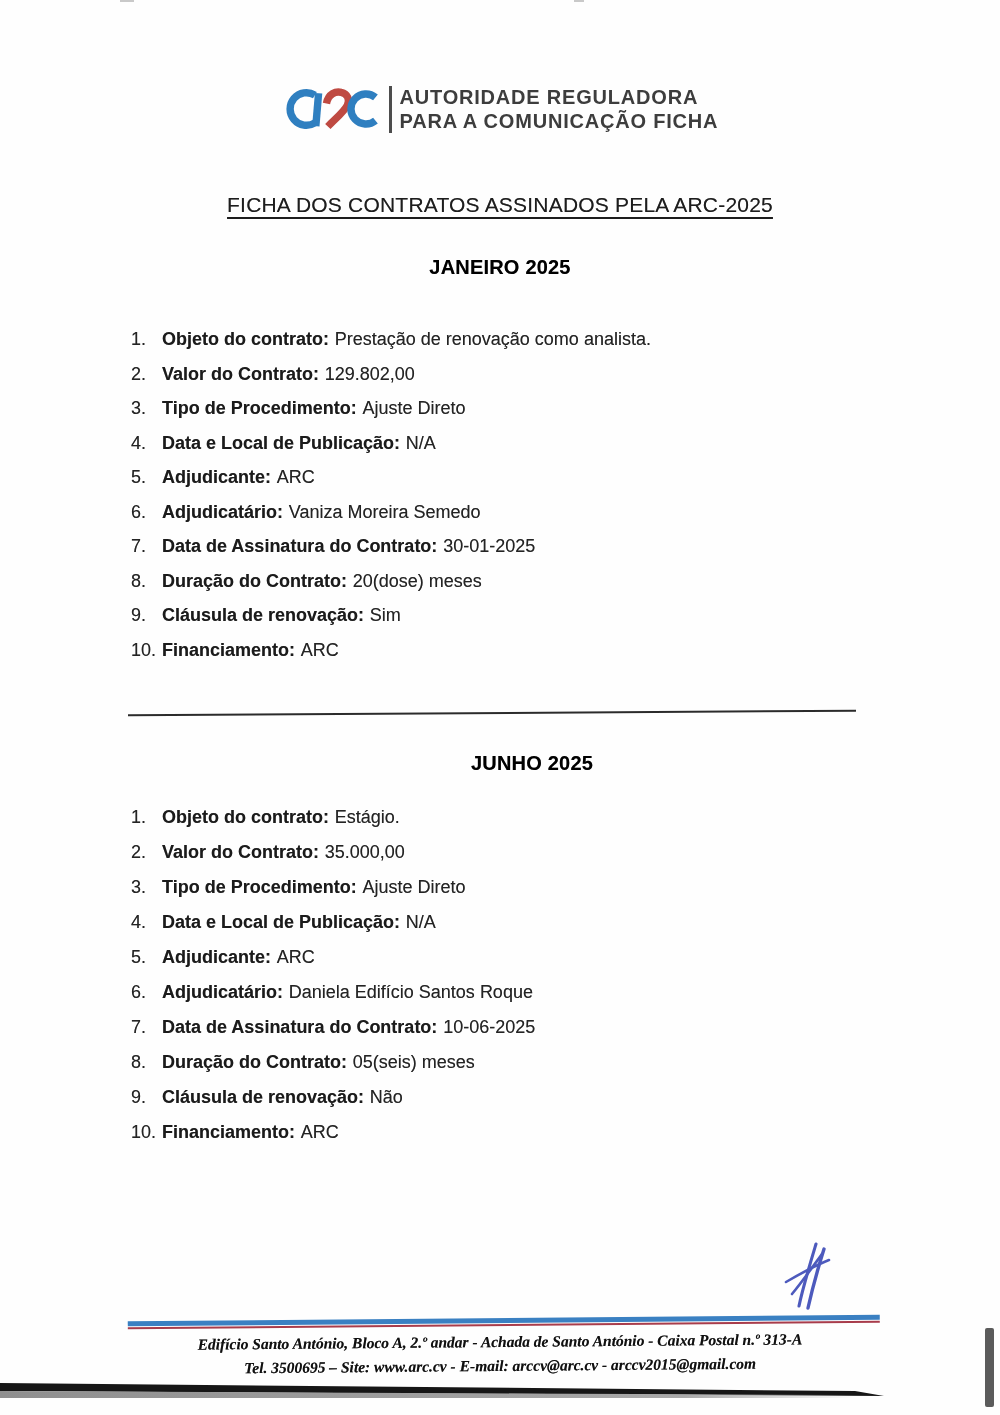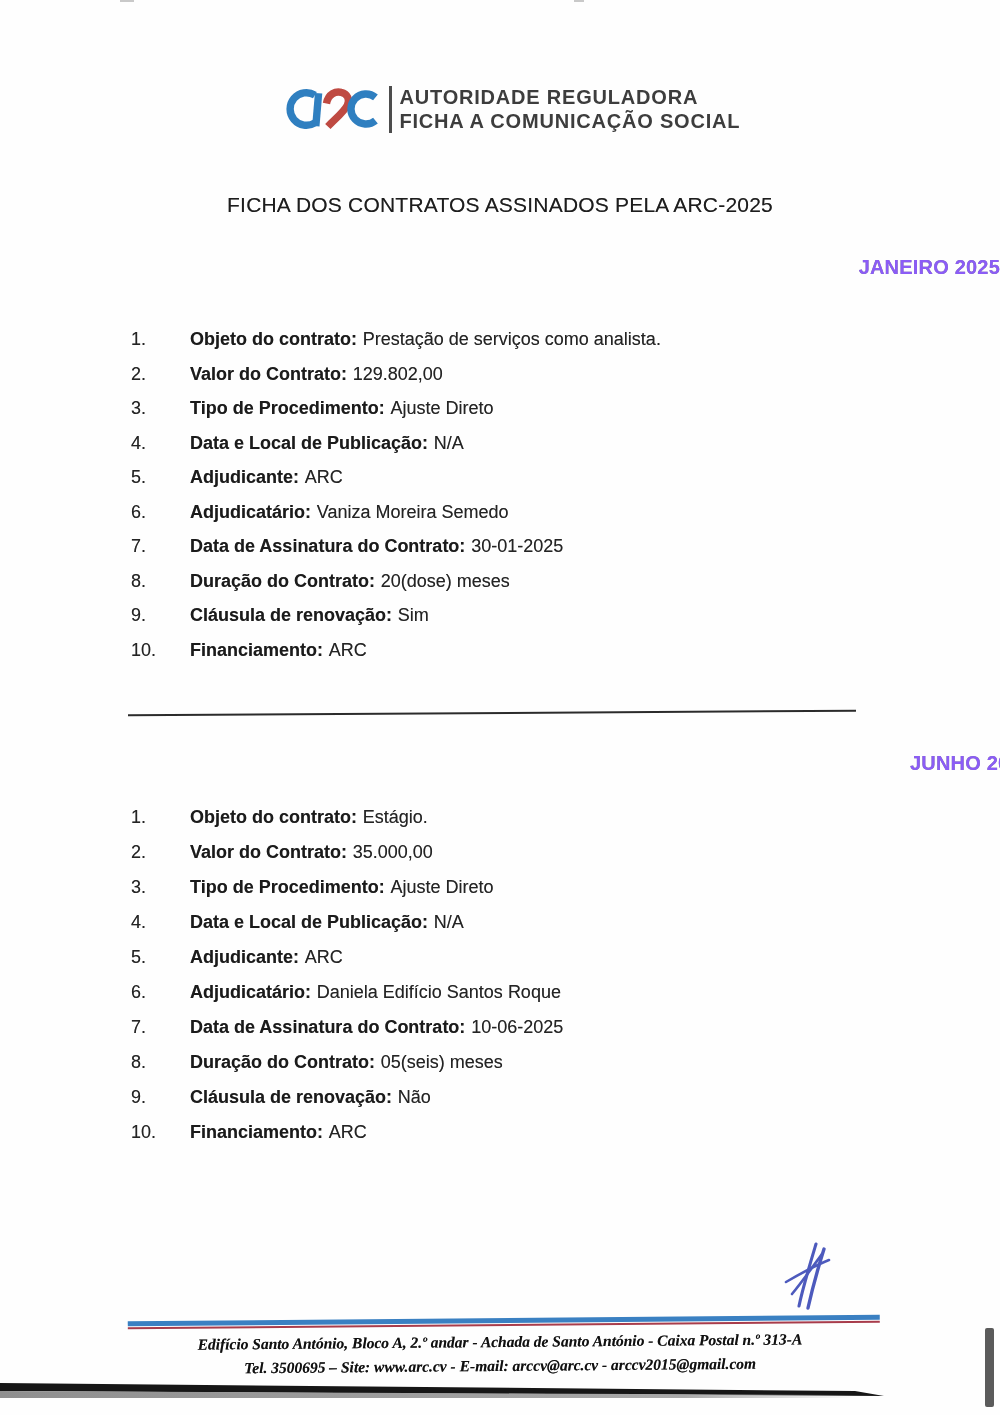--- a/index.html
+++ b/index.html
@@ -11,38 +11,38 @@
   .logo-row{position:absolute;left:283px;top:84px;display:flex;align-items:center;gap:8px;}
   .logo-mark{display:block;}
   .logo-sep{width:2.5px;height:47px;background:#4d4d4d;}
   .logo-text{font-size:20px;font-weight:700;color:#3d3d3d;letter-spacing:0.8px;line-height:1.2;white-space:nowrap;}
   
   .doc-title{
     position:absolute;top:193px;left:0;width:1000px;text-align:center;
     font-size:21px;letter-spacing:0.2px;color:#1d1d1d;
     text-shadow:0 0 .4px rgba(0,0,0,.45);
   }
-  .doc-title span{text-decoration-thickness:1.8px;text-underline-offset:5px;}
+  .doc-title span{text-decoration:underline;text-decoration-thickness:1.8px;text-underline-offset:5px;}
   
   .sec-heading{
-    position:absolute;left:0;width:1000px;text-align:right;
-    font-size:20px;font-weight:700;color:#8b5cf6;letter-spacing:0.2px;
+    position:absolute;left:0;width:1000px;text-align:center;
+    font-size:20px;font-weight:700;color:#000000;letter-spacing:0.2px;
     text-shadow:0 0 .4px rgba(0,0,0,.5);
   }
   .sec-heading.jan{top:256px;}
   .sec-heading.jun{top:752px;margin-left:32px;}
   
   .contract-list{position:absolute;left:131px;list-style:none;margin:0;padding:0;font-size:18px;color:#242424;
     text-shadow:0 0 .35px rgba(0,0,0,.4);}
   .contract-list.jan{top:330px;}
   .contract-list.jun{top:808px;}
   .contract-list li{display:flex;line-height:18px;margin-bottom:16.5px;}
   .contract-list.jun li{margin-bottom:17px;}
   .li-num{width:31px;flex:0 0 31px;}
-  .li-label{font-weight:700;color:#1b1b1b;white-space:pre;margin-left:28px;}
+  .li-label{font-weight:700;color:#1b1b1b;white-space:pre;}
   .li-value{margin-left:0.32em;white-space:pre;}
   
   .mid-divider{position:absolute;left:128px;top:712px;width:728px;height:1.8px;background:#2b2b2b;transform:rotate(-0.35deg);}
   
   .signature{position:absolute;left:779px;top:1237px;}
   
   .footer{position:absolute;left:0;top:1318px;width:1000px;transform:rotate(-0.5deg);}
   .footer-rule{margin-left:128px;width:752px;}
   .footer-rule .blue{height:4.5px;background:#3a80c2;}
   .footer-rule .red{height:1.6px;background:#a83c4b;margin-top:1.6px;}
@@ -65,34 +65,34 @@
   <div class="logo-row">
     <svg class="logo-mark" width="98" height="50" viewBox="0 0 106 54" fill="none">
       <path stroke-width="8" stroke-linejoin="round" d="M 34.5 12 A 17.6 17.6 0 1 0 34.5 42" stroke="#2f7fc0"></path>
       <path stroke-width="8" stroke-linecap="butt" d="M 38.5 10 L 35.5 45.5" stroke="#2f7fc0"></path>
       <path stroke-width="8" stroke-linejoin="round" stroke-linecap="butt" d="M 47 21 C 49 10.5 57 7.5 63 9 C 70 10.5 72.5 17 69.5 23 C 66 30 56 38 48.5 46" stroke="#bf4a42"></path>
       <path stroke-width="8" stroke-linejoin="round" d="M 100 14.5 A 16.2 16.2 0 1 0 100 39.5" stroke="#2f7fc0"></path>
     </svg>
     <div class="logo-sep"></div>
     <div class="logo-text">
       <div>AUTORIDADE REGULADORA</div>
-      <div>FICHA A COMUNICAÇÃO SOCIAL</div>
+      <div>PARA A COMUNICAÇÃO FICHA</div>
     </div>
   </div>
 
   <div class="doc-title">
     <span>FICHA DOS CONTRATOS ASSINADOS PELA ARC-2025</span>
   </div>
 
   <div class="sec-heading jan">JANEIRO 2025</div>
   <ol class="contract-list jan">
     <li>
         <span class="li-num">1.</span>
         <span class="li-label">Objeto do contrato:</span>
-        <span class="li-value">Prestação de serviços como analista.</span>
+        <span class="li-value">Prestação de renovação como analista.</span>
       </li>
     <li>
         <span class="li-num">2.</span>
         <span class="li-label">Valor do Contrato:</span>
         <span class="li-value">129.802,00</span>
       </li>
     <li>
         <span class="li-num">3.</span>
         <span class="li-label">Tipo de Procedimento:</span>
         <span class="li-value">Ajuste Direto</span>

